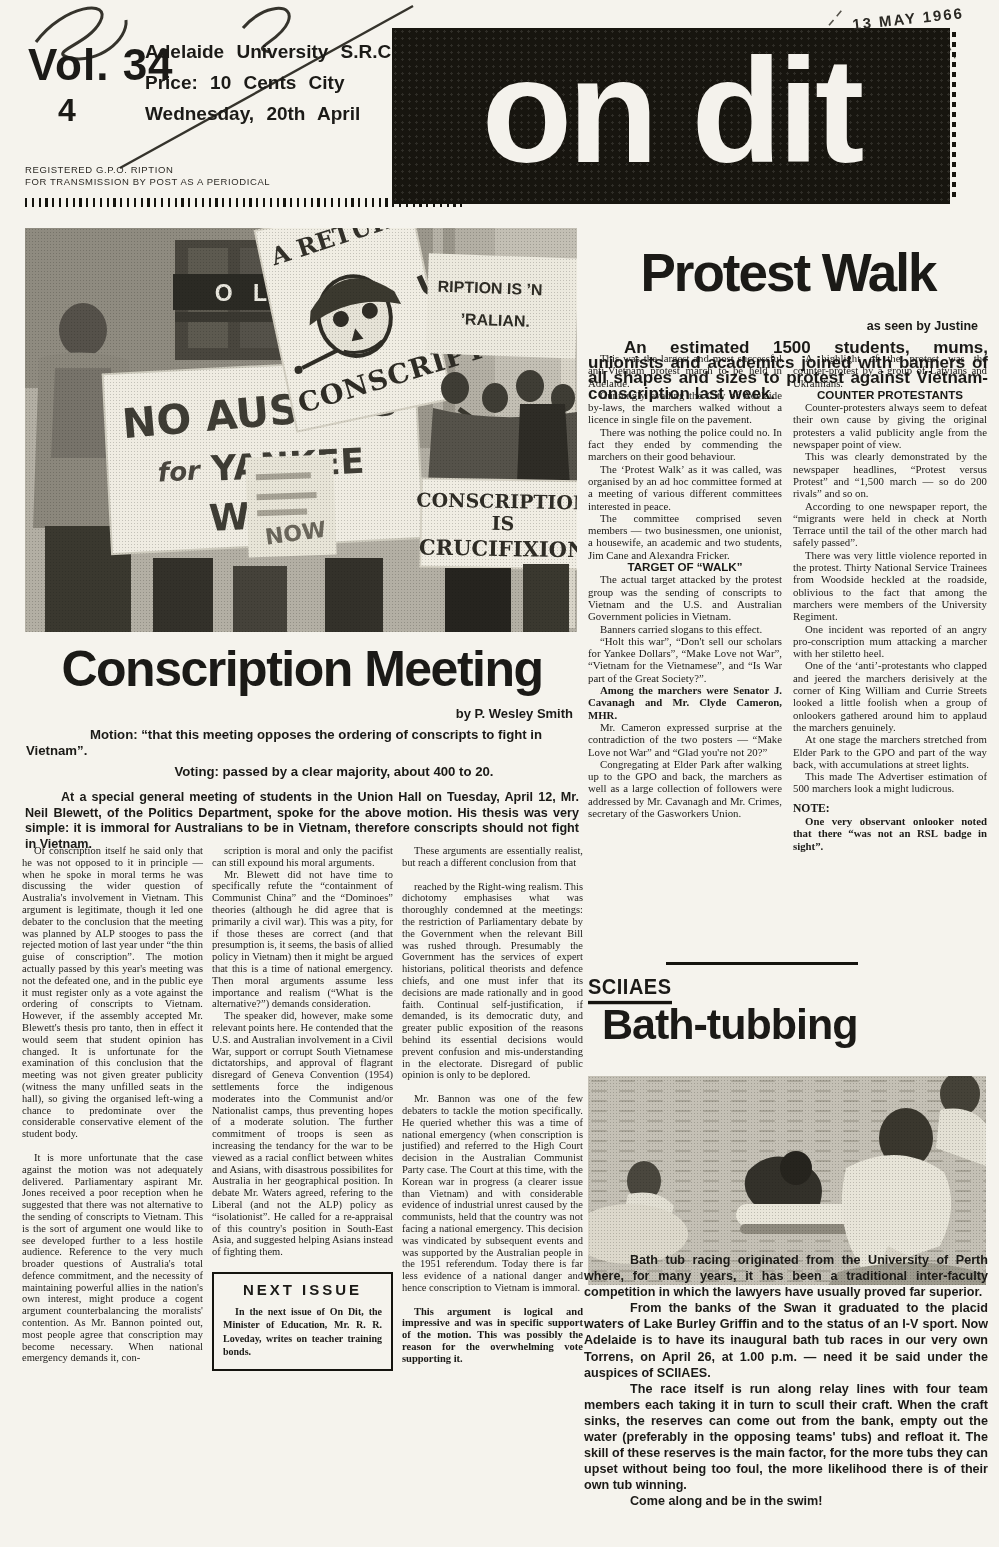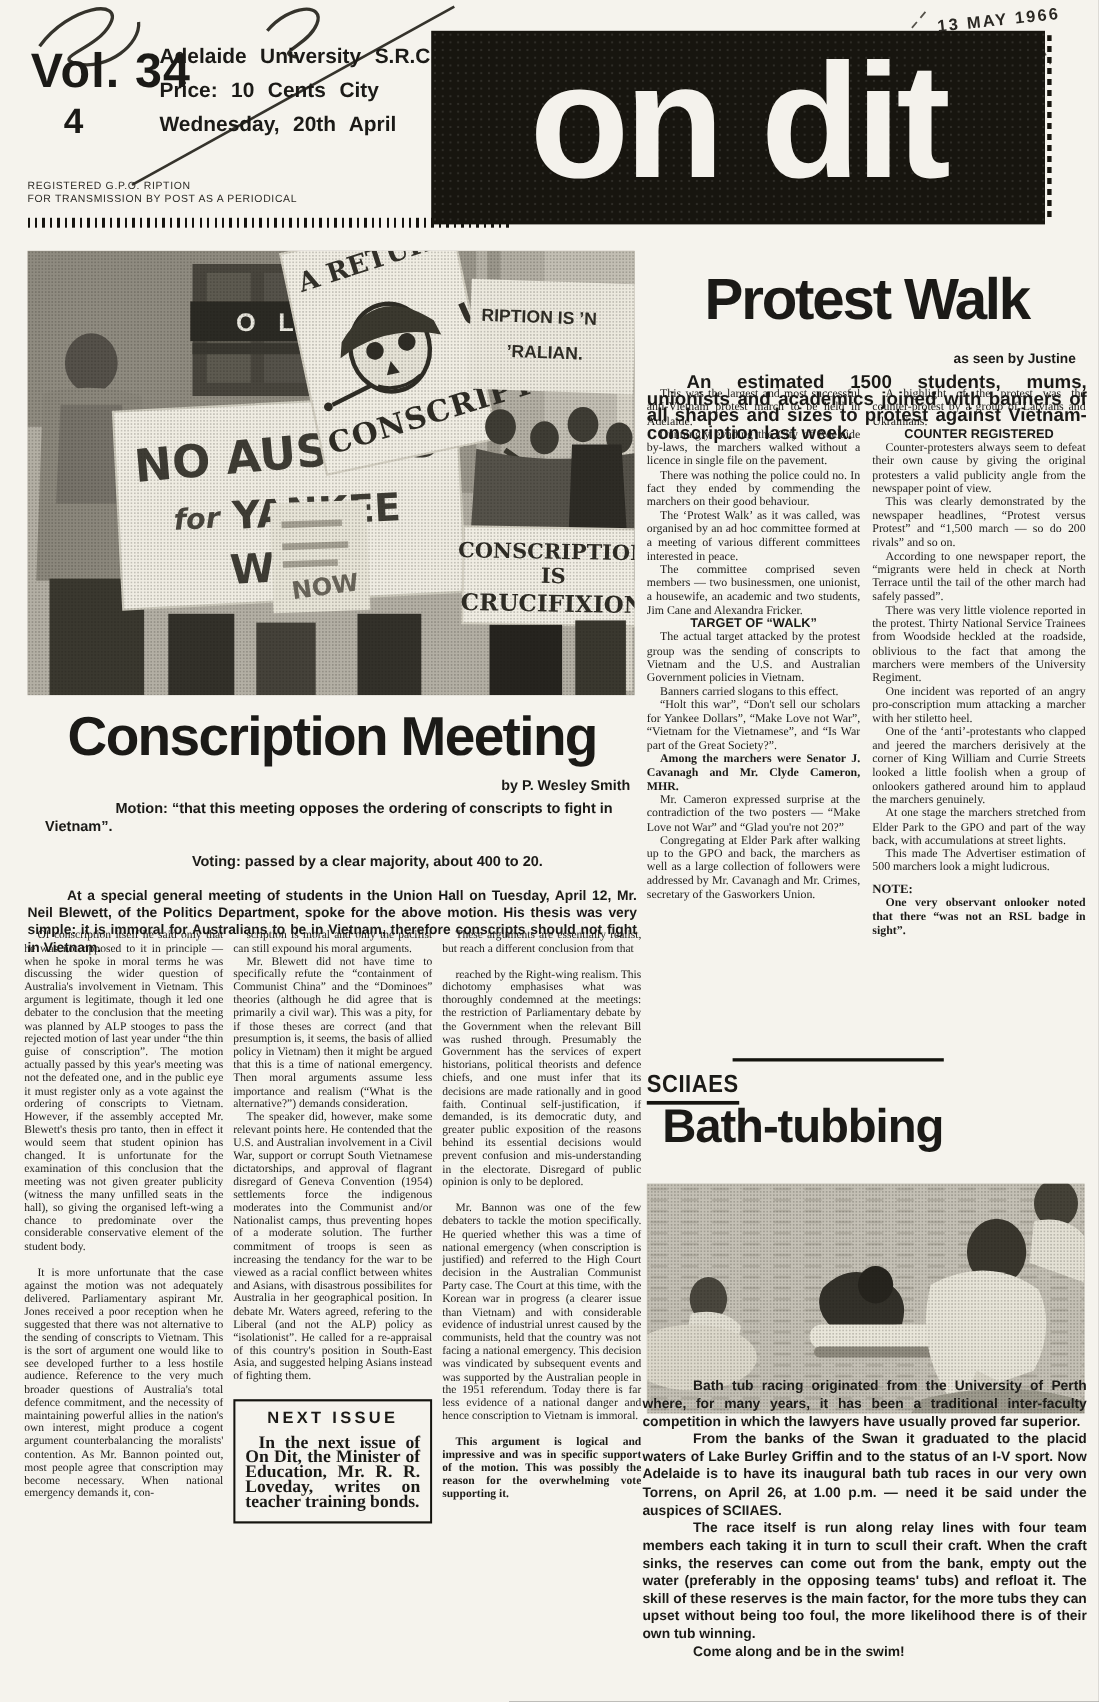--- a/index.html
+++ b/index.html
@@ -30,34 +30,34 @@
   .photo{position:absolute;overflow:hidden;}
   .photo:after{content:"";position:absolute;inset:0;pointer-events:none;
         background:radial-gradient(rgba(22,20,15,.20) .7px,transparent .9px);background-size:3px 3px;}
   
   .cm-head{left:25px;top:640px;width:554px;}
   .h-conscription{font-family:"Liberation Sans",sans-serif;font-weight:bold;font-size:50px;
                   letter-spacing:-1.5px;text-align:center;margin:0;}
   .cm-byline{text-align:right;font-family:"Liberation Sans",sans-serif;font-weight:bold;
              font-size:13px;margin:8px 6px 0 0;}
   .cm-motion,.cm-voting{font-family:"Liberation Sans",sans-serif;font-weight:bold;font-size:13.2px;
-             line-height:16px;margin:16px;}
+             line-height:16px;margin:1px;}
   .cm-motion{margin-top:6px;text-indent:64px;}
   .cm-voting{margin-top:5px;text-indent:64px;text-align:center;}
   .cm-lead{font-family:"Liberation Sans",sans-serif;font-weight:bold;font-size:12.6px;
            line-height:15.6px;text-align:justify;text-indent:36px;margin:10px 0 0;}
   .cm-cols{left:22px;top:845px;width:562px;height:700px;display:flex;gap:9px;overflow:hidden;}
   .cm-col{width:181px;font-size:10.5px;line-height:11.8px;text-align:justify;overflow:hidden;}
   .cm-col p{margin:0;text-indent:12px;}
   .cm-col p.gap{margin-top:12px;}
   
   .ni-box{margin-top:14px;border:2.5px solid #15140f;padding:8px 9px 10px;background:#f5f3ed;}
   .ni-title{font-family:"Liberation Sans",sans-serif;font-weight:bold;font-size:15px;
             letter-spacing:3px;text-align:center;margin:2px 0 9px;}
-  .ni-body{font-weight:bold;font-size:16px;line-height:13.6px;text-align:justify;margin:0;text-indent:12px;}
+  .ni-body{font-weight:bold;font-size:10px;line-height:13.6px;text-align:justify;margin:0;text-indent:12px;}
   
   .pw-head{left:588px;top:226px;width:400px;}
   .h-protest{font-family:Liberation Sans, sans-serif;font-weight:bold;font-size:53px;
              letter-spacing:-2px;text-align:center;margin:16px;white-space:nowrap;}
   .pw-byline{text-align:right;font-family:"Liberation Sans",sans-serif;font-weight:bold;
              font-size:12.5px;margin:2px 10px 0 0;}
   .pw-lead{font-family:"Liberation Sans",sans-serif;font-weight:bold;font-size:17px;
            line-height:15.2px;text-align:justify;text-indent:36px;margin:7px 0 0;}
   .pw-cols{left:588px;top:352px;width:399px;height:610px;display:flex;gap:11px;overflow:hidden;}
   .pw-col{width:194px;font-size:10.8px;line-height:12.3px;text-align:justify;overflow:hidden;}
@@ -251,21 +251,21 @@
       <p class="subhead">TARGET OF “WALK”</p>
       <p>The actual target attacked by the protest group was the sending of conscripts to Vietnam and the U.S. and Australian Government policies in Vietnam.</p>
       <p>Banners carried slogans to this effect.</p>
       <p>“Holt this war”, “Don't sell our scholars for Yankee Dollars”, “Make Love not War”, “Vietnam for the Vietnamese”, and “Is War part of the Great Society?”.</p>
       <p class="boldpar">Among the marchers were Senator J. Cavanagh and Mr. Clyde Cameron, MHR.</p>
       <p>Mr. Cameron expressed surprise at the contradiction of the two posters — “Make Love not War” and “Glad you're not 20?”</p>
       <p>Congregating at Elder Park after walking up to the GPO and back, the marchers as well as a large collection of followers were addressed by Mr. Cavanagh and Mr. Crimes, secretary of the Gasworkers Union.</p>
     </div>
     <div class="pw-col">
       <p>A highlight of the protest was the counter-protest by a group of Latvians and Ukrainians.</p>
-      <p class="subhead">COUNTER REGISTERED</p>
+      <p class="subhead">COUNTER PROTESTANTS</p>
       <p>Counter-protesters always seem to defeat their own cause by giving the original protesters a valid publicity angle from the newspaper point of view.</p>
       <p>This was clearly demonstrated by the newspaper headlines, “Protest versus Protest” and “1,500 march — so do 200 rivals” and so on.</p>
       <p>According to one newspaper report, the “migrants were held in check at North Terrace until the tail of the other march had safely passed”.</p>
       <p>There was very little violence reported in the protest. Thirty National Service Trainees from Woodside heckled at the roadside, oblivious to the fact that among the marchers were members of the University Regiment.</p>
       <p>One incident was reported of an angry pro-conscription mum attacking a marcher with her stiletto heel.</p>
       <p>One of the ‘anti’-protestants who clapped and jeered the marchers derisively at the corner of King William and Currie Streets looked a little foolish when a group of onlookers gathered around him to applaud the marchers genuinely.</p>
       <p>At one stage the marchers stretched from Elder Park to the GPO and part of the way back, with accumulations at street lights.</p>
       <p>This made The Advertiser estimation of 500 marchers look a might ludicrous.</p>
       <p class="note-head">NOTE:</p>
       <p class="boldpar">One very observant onlooker noted that there “was not an RSL badge in sight”.</p>

